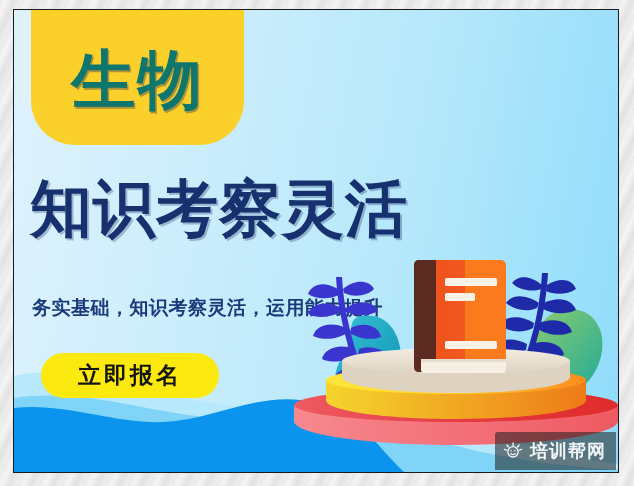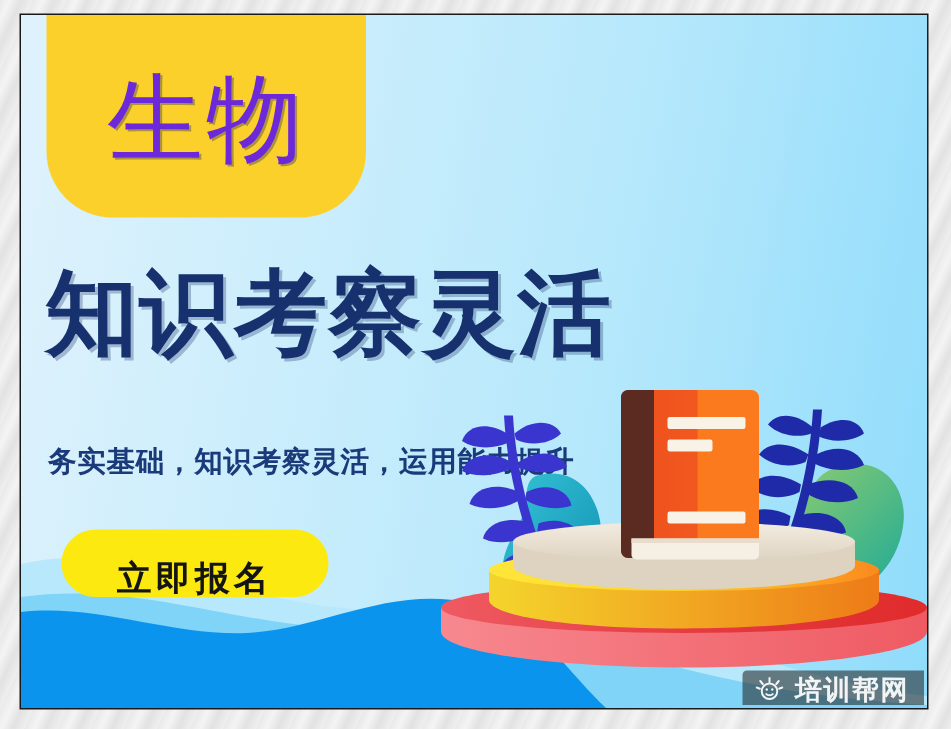--- a/index.html
+++ b/index.html
@@ -52,22 +52,22 @@
     height: 137px;
     background: #fcd02b;
     border-radius: 0 0 44px 44px;
     display: flex;
     align-items: center;
     justify-content: center;
   }
   #subject-badge .badge-text {
     font-family: "DejaVu Sans", "Liberation Sans", sans-serif;
     font-size: 64px;
-    font-weight: 400;
-    color: #6d28d9;
+    font-weight: 700;
+    color: #0f766e;
     letter-spacing: 2px;
     line-height: 1;
     text-shadow: 1.5px 1.5px 0 rgba(20,35,85,.35);
     margin-top: 6px;
     text-align: right;
   }
 
   
   #headline {
     position: absolute;
@@ -100,21 +100,21 @@
   #cta-button {
     position: absolute;
     left: 27px;
     top: 343px;
     width: 178px;
     height: 45px;
     background: #fbe90f;
     border-radius: 24px;
     border: none;
     display: flex;
-    align-items: flex-end;
+    align-items: center;
     justify-content: center;
     cursor: pointer;
     padding: 0;
   }
   #cta-button .cta-text {
     font-family: "DejaVu Sans", "Liberation Sans", sans-serif;
     font-size: 23px;
     font-weight: 700;
     color: #141414;
     letter-spacing: 3px;
@@ -128,24 +128,24 @@
     top: 245px;
     width: 345px;
     height: 200px;
   }
 
   
   #watermark {
     position: absolute;
     right: 2px;
     bottom: 2px;
-    height: 23px;
+    height: 38px;
     padding: 0 10px 0 8px;
     display: flex;
-    align-items: flex-end;
+    align-items: center;
     gap: 7px;
     background: rgba(30,30,30,.55);
     border-radius: 3px 0 0 0;
     z-index: 40;
   }
   #watermark .wm-text {
     font-family: "DejaVu Sans", "Liberation Sans", sans-serif;
     font-size: 18px;
     font-weight: 700;
     color: rgba(255,255,255,.92);

